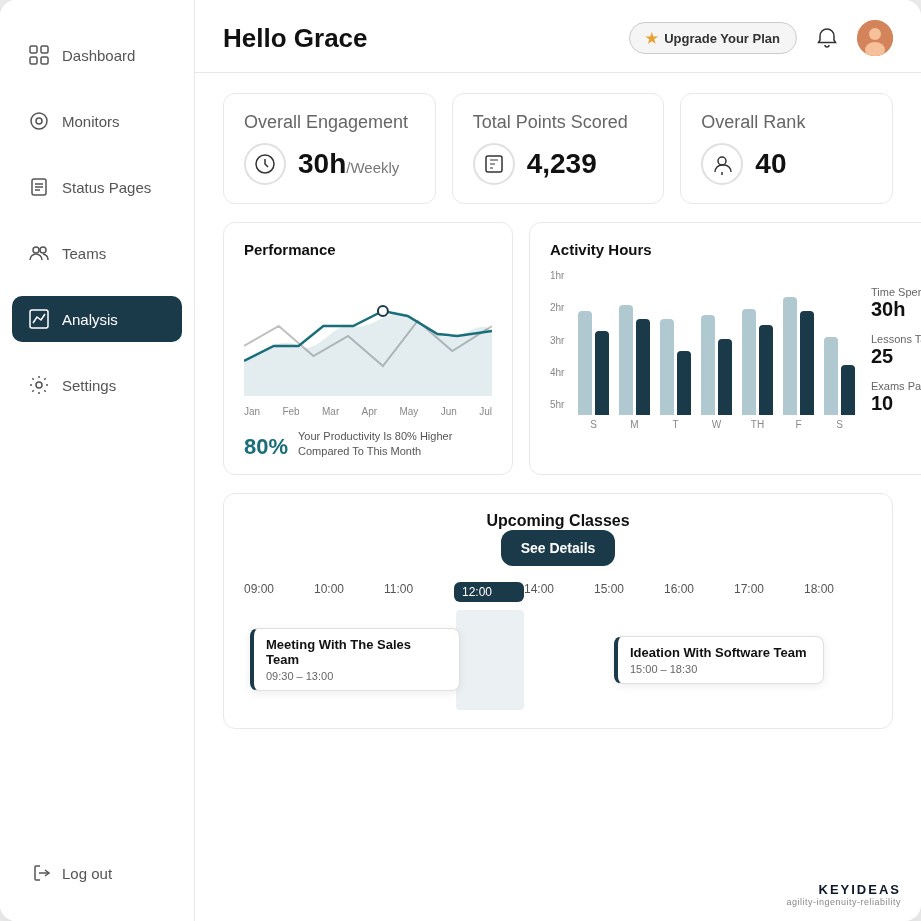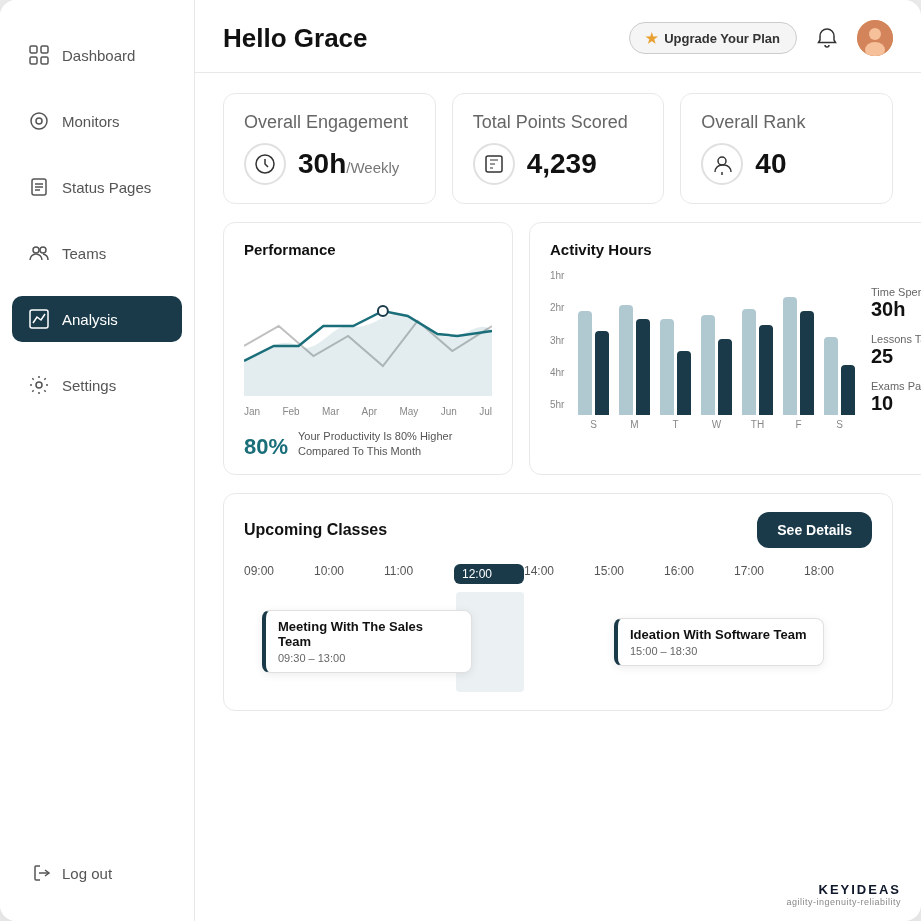--- a/index.html
+++ b/index.html
@@ -319,20 +319,21 @@
       background: #fff;
       border: 1px solid #e8e8e8;
       border-radius: 12px;
       padding: 18px 20px;
     }
     .upcoming-header {
       display: flex;
       justify-content: space-between;
       align-items: center;
       margin-bottom: 16px;
+      flex-direction: column;
     }
     .upcoming-title {
       font-size: 16px;
       font-weight: 700;
       color: #111;
     }
     .see-details-btn {
       background: #1a3a4a;
       color: #fff;
       border: none;
@@ -712,21 +713,21 @@
             <div class="timeline-hour">14:00</div>
             <div class="timeline-hour">15:00</div>
             <div class="timeline-hour">16:00</div>
             <div class="timeline-hour">17:00</div>
             <div class="timeline-hour">18:00</div>
           </div>
           <div class="timeline-events">
 
             <div class="event-bg-shade" style="left: 212px; width: 68px;"></div>
 
-            <div class="event-card" style="left: 18px; width: 210px;">
+            <div class="event-card" style="left: 6px; width: 210px;">
               <div class="event-title">Meeting With The Sales Team</div>
               <div class="event-time">09:30 – 13:00</div>
             </div>
 
             <div class="event-card" style="left: 370px; width: 210px;">
               <div class="event-title">Ideation With Software Team</div>
               <div class="event-time">15:00 – 18:30</div>
             </div>
           </div>
         </div>

